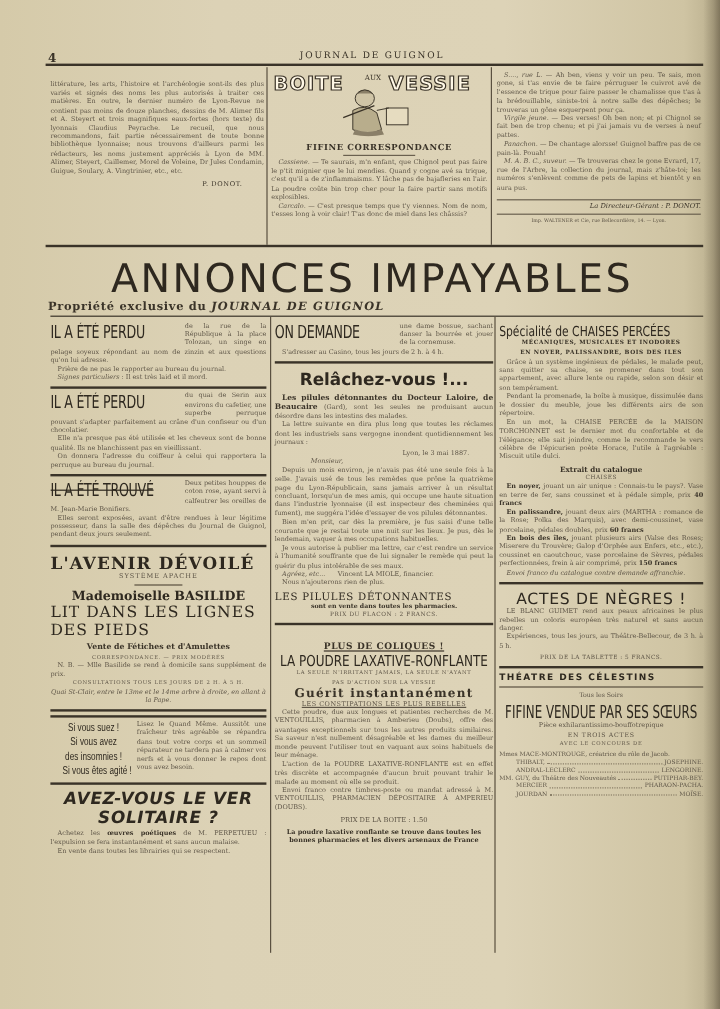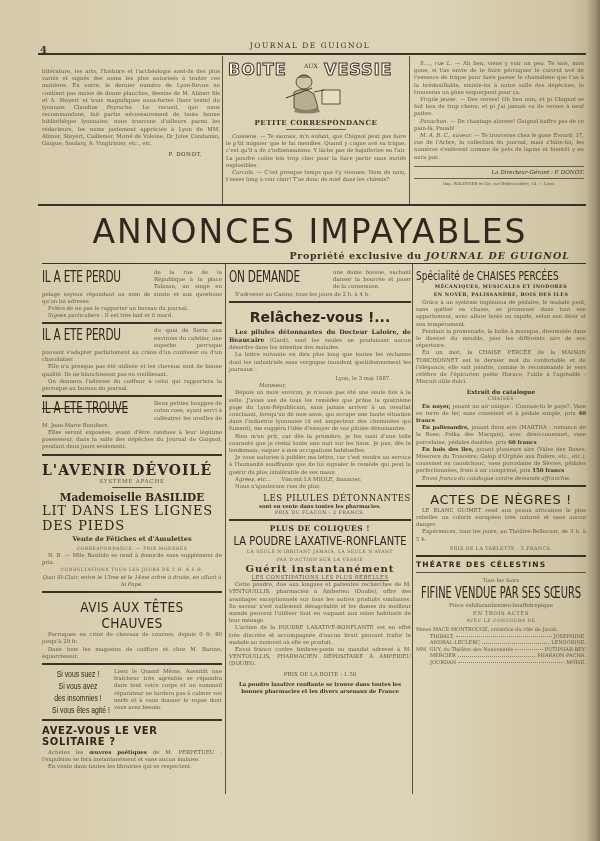--- a/index.html
+++ b/index.html
@@ -43,21 +43,21 @@
   .petite { text-align: center; font-weight: bold; font-size: 7px; letter-spacing: 0.5px; color: #3a3328; margin-top: 2px; }
   .petite-rule { width: 60px; height: 1px; background: #6a604f; margin: 2px auto 3px; }
 
   .top-right { position: absolute; left: 414px; top: 60px; width: 170px; }
   .director { text-align: right; font-size: 5.6px; margin-top: 5px; color: #3a3328; padding-top: 2px; border-top: 1px solid #6a604f; }
   .imp { font-size: 4px; text-align: center; margin-top: 2px; color: #5d5446; padding-top: 1px; border-top: 1px solid #6a604f; }
 
   
   .annonces { position: absolute; left: 40px; top: 214px; width: 540px; text-align: center;
     font-family: "DejaVu Sans", sans-serif; font-size: 33px; letter-spacing: 2px; color: #2e281f; line-height: 36px; }
-  .propriete { position: absolute; left: 40px; top: 250px; width: 530px; text-align: right; font-size: 9.5px; font-weight: bold; color: #3a3328; letter-spacing: 0.6px; }
+  .propriete { position: absolute; left: 40px; top: 250px; width: 530px; text-align: left; font-size: 9.5px; font-weight: bold; color: #3a3328; letter-spacing: 0.6px; }
   .propriete .it { font-style: italic; letter-spacing: 1px; }
 
   
   .col { position: absolute; top: 264px; }
   .col1 { left: 42px; width: 180px; }
   .col2 { left: 229px; width: 182px; }
   .col3 { left: 416px; width: 170px; }
 
   .rule-thick { height: 2px; background: #3a3328; margin: 3px 0; }
   .rule-thin { height: 1px; background: #5a5040; margin: 3px 0; }
@@ -74,32 +74,32 @@
   .vente { text-align: center; font-size: 6.5px; font-weight: bold; color: #3a3328; margin: 2px 0; }
   .tiny-caps { text-align: center; font-size: 4.4px; letter-spacing: 0.6px; }
 
   .avis-title { text-align: center; font-family: "DejaVu Sans", sans-serif; font-size: 13.5px; letter-spacing: 0.4px; color: #2e281f; margin-top: 6px; transform: scaleX(0.9); }
 
   .sivous { display: flex; }
   .sivous-left { width: 72px; text-align: center; font-family: Liberation Sans, sans-serif; color: #2e281f; }
   .sivous-left div { font-size: 9.5px; line-height: 12px; transform: scaleX(0.72); white-space: nowrap; }
   .sivous-right { width: 108px; }
 
-  .ver-title { text-align: left; font-family: "DejaVu Sans", sans-serif; font-weight: bold; font-size: 10px; letter-spacing: 0.6px; color: #2e281f; margin: 4px 0 2px; }
+  .ver-title { text-align: center; font-family: "DejaVu Sans", sans-serif; font-style: italic; font-weight: bold; font-size: 14px; letter-spacing: 0.6px; color: #2e281f; margin: 4px 0 2px; }
 
   .on-demande .perdu-head { width: 100px; }
   .relachez { text-align: center; font-family: "DejaVu Sans", sans-serif; font-weight: bold; font-size: 14px; color: #2e281f; margin: 6px 0 3px; }
   .pilules-lead { font-weight: bold; color: #3a3328; font-size: 6.3px; line-height: 8px; }
   .lyon-date { text-align: right; font-size: 5.4px; margin-right: 20px; margin-top: 2px; }
   .monsieur { font-style: italic; font-size: 5.4px; margin-left: 30px; }
-  .les-pilules { text-align: right; font-size: 8.5px; letter-spacing: 0.6px; color: #2e281f; margin-top: 3px; }
+  .les-pilules { text-align: left; font-size: 8.5px; letter-spacing: 0.6px; color: #2e281f; margin-top: 3px; }
   .sont-en-vente { text-align: center; font-weight: bold; font-size: 5.2px; color: #3a3328; }
   .prix-flacon { text-align: center; font-size: 4.8px; letter-spacing: 0.5px; }
 
-  .plus-coliques { text-align: center; font-weight: bold; font-size: 7.5px; letter-spacing: 0.5px; color: #3a3328; margin-top: 3px; }
+  .plus-coliques { text-align: center; font-weight: bold; font-size: 7.5px; letter-spacing: 0.5px; color: #3a3328; margin-top: 13px; text-decoration: underline; }
   .poudre-title { text-align: center; font-family: "DejaVu Sans", sans-serif; font-size: 12.5px; color: #2e281f; transform: scaleX(0.8); white-space: nowrap; margin-left: -20px; margin-right: -20px; }
   .gueri { text-align: center; font-size: 10px; font-weight: bold; letter-spacing: 1px; color: #3a3328; font-family: "DejaVu Serif", serif; }
   .constitutions { text-align: center; font-size: 5.4px; letter-spacing: 0.4px; text-decoration: underline; }
   .prix-boite { text-align: center; font-size: 5.6px; margin: 3px 0; }
   .poudre-found { text-align: center; font-weight: bold; font-size: 5.4px; line-height: 7px; color: #3a3328; }
 
   .chaises-title { font-family: "DejaVu Sans", sans-serif; font-size: 11.5px; color: #2e281f; white-space: nowrap; transform: scaleX(0.78); transform-origin: left; }
   .mecaniques { text-align: center; font-weight: bold; font-size: 4.8px; letter-spacing: 0.5px; color: #3a3328; }
   .extrait { text-align: center; font-weight: bold; font-size: 6px; color: #3a3328; margin-top: 3px; }
   .chaises-small { text-align: center; font-size: 4.8px; letter-spacing: 0.4px; }
@@ -142,21 +142,21 @@
       <svg class="guignol-fig" viewBox="0 0 62 42">
         <ellipse cx="20" cy="10" rx="8" ry="7" fill="#cfc4a6" stroke="#3a3328" stroke-width="0.8"></ellipse>
         <path d="M14 6 q6 -6 12 0" fill="#8a7f68" stroke="#3a3328" stroke-width="0.6"></path>
         <path d="M10 20 q10 -6 20 2 l4 14 q-12 6 -24 0 z" fill="#b8ad8c" stroke="#3a3328" stroke-width="0.8"></path>
         <line x1="2" y1="26" x2="28" y2="16" stroke="#3a3328" stroke-width="1"></line>
         <rect x="38" y="18" width="18" height="14" fill="#e6dcc0" stroke="#3a3328" stroke-width="0.8"></rect>
         <path d="M30 20 l10 -2" stroke="#3a3328" stroke-width="0.8"></path>
         <path d="M12 36 q10 4 22 0 l2 4 q-13 3 -26 0 z" fill="#8a7f68"></path>
       </svg>
     </div>
-    <div class="petite">PETITE CORRESPONDANCE</div>
+    <div class="petite">FIFINE CORRESPONDANCE</div>
     <div class="petite-rule"></div>
     <div class="txt">
       <p><span class="it">Cassiene.</span><span> — Te saurais, m'n enfant, que Chignol peut pas faire le p'tit mignier que le lui mendies. Quand y cogne avé sa trique, c'est qu'il a de z'inflammaisms. Y lâche pas de bajafleries en l'air. La poudre coûte bin trop cher pour la faire partir sans motifs explosibles.</span></p>
       <p><span class="it">Carcalo.</span><span> — C'est presque temps que t'y viennes. Nom de nom, t'esses long à voir clair! T'as donc de miel dans les châssis?</span></p>
     </div>
   </div>
 
   <div class="top-right txt">
     <p><span class="it">S...., rue L.</span><span> — Ah ben, viens y voir un peu. Te sais, mon gone, si t'as envie de te faire pérruguer le cuivrot avé de l'essence de trique pour faire passer le chamalisse que t'as à la brédouillable, siniste-toi à notre salle des dépêches; le trouveras un gône esquerpent pour ça.</span></p>
     <p><span class="it">Virgile jeune.</span><span> — Des verses! Oh ben non; et pi Chignol se fait ben de trop chenu; et pi j'ai jamais vu de verses à neuf pattes.</span></p>
@@ -208,27 +208,20 @@
       <div class="vente">Vente de Fétiches et d'Amulettes</div>
       <div class="tiny-caps txt">CORRESPONDANCE. — PRIX MODÉRÉS</div>
       <div class="txt">
           <p>N. B. — Mlle Basilide se rend à domicile sans supplément de prix.</p>
         </div>
       <div class="tiny-caps txt">CONSULTATIONS TOUS LES JOURS DE 2 H. À 5 H.</div>
       <div class="txt center it">Quai St-Clair, entre le 13me et le 14me arbre à droite, en allant à la Pape.</div>
     </div>
     <div class="rule-thick"></div>
 
-    <div>
-      <div class="avis-title">AVIS AUX TÊTES CHAUVES</div>
-      <div class="txt">
-        <p>Perruques en crins de chevaux de courses, depuis 0 fr. 60 jusqu'à 29 fr.</p>
-        <p>Dans tous les magasins de coiffure et chez M. Barino, équarrisseur.</p>
-      </div>
-    </div>
     <div class="rule-thick"></div>
 
     <div class="sivous">
       <div class="sivous-left">
         <div>Si vous suez !</div>
         <div>Si vous avez</div>
         <div>des insomnies !</div>
         <div>Si vous êtes agité !</div>
       </div>
       <div class="sivous-right txt">Lisez le Quand Même. Aussitôt une fraîcheur très agréable se répandra dans tout votre corps et un sommeil réparateur ne tardera pas à calmer vos nerfs et à vous donner le repos dont vous avez besoin.</div>

